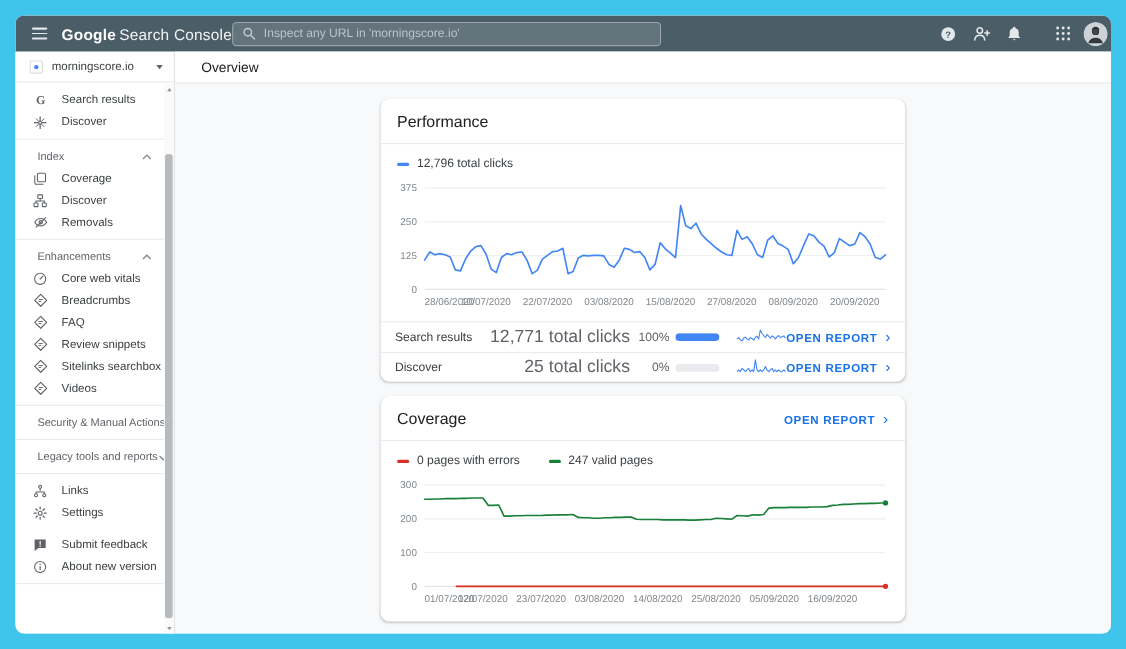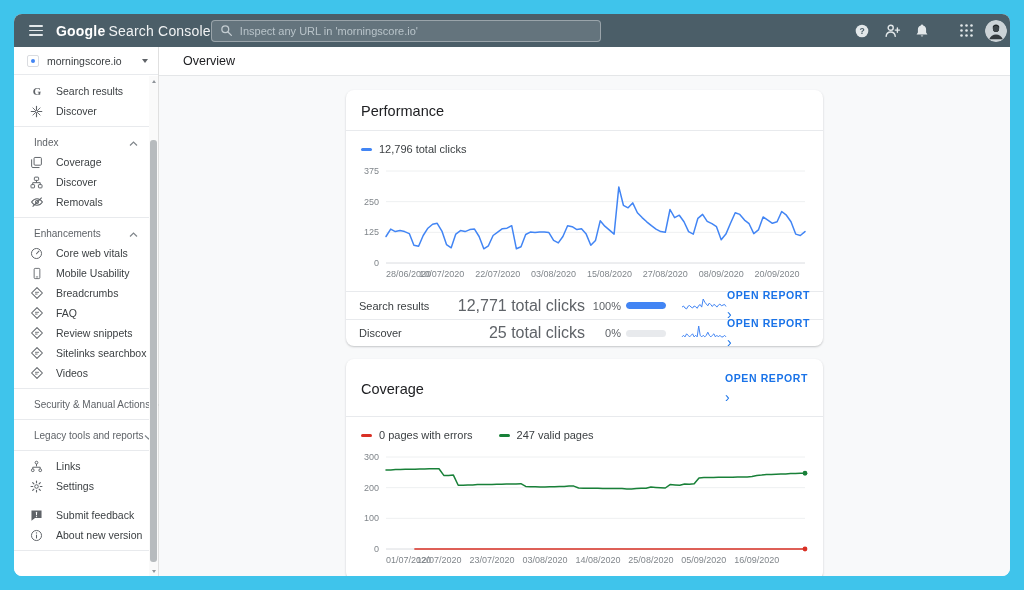--- a/index.html
+++ b/index.html
@@ -58,22 +58,22 @@
   
   .pagehead { height:29px; background:#fff; border-bottom:1px solid #e4e6e8; display:flex; align-items:center;
               padding-left:24px; font-size:12.5px; color:#202124; flex:0 0 auto; }
 
   
   .canvas { flex:1; overflow:hidden; padding-top:14px; }
   .card { width:477px; margin:0 auto 13px auto; background:#fff; border-radius:8px;
           box-shadow:0 1px 2px rgba(60,64,67,.28); }
   .card-h { display:flex; align-items:center; padding:13px 15px 11px 15px; border-bottom:1px solid #e8eaed; }
   .card-title { font-size:14.5px; color:#202124; flex:1; }
-  .open-report { display:inline-flex; align-items:flex-start; gap:7px; color:#1a73e8; font-size:10.5px;
-                 font-weight:700; letter-spacing:.6px; cursor:pointer; white-space:nowrap;flex-direction:column; }
+  .open-report { display:inline-flex; align-items:flex-end; gap:7px; color:#1a73e8; font-size:10.5px;
+                 font-weight:700; letter-spacing:.6px; cursor:pointer; white-space:nowrap; }
   .or-chev { font-size:14px; font-weight:400; line-height:1; transform:translateY(-1px); }
   .legend-row { display:flex; align-items:center; gap:26px; padding:12px 15px 6px 15px; }
   .legend { display:flex; align-items:center; gap:7px; }
   .dash { width:11px; height:3px; border-radius:1.5px; display:inline-block; }
   .dash-blue { background:#4285f4; }
   .legend span.lt { font-size:11px; color:#3c4043; }
   .chartwrap { padding:2px 6px 0 6px; }
   svg.chart text { font-family:"Liberation Sans",sans-serif; }
   .prow-wrap { border-top:1px solid #e8eaed; margin-top:6px; }
   .prow { height:27px; display:flex; align-items:center; padding:0 13px; }
@@ -239,29 +239,20 @@
             <span class="nav-ico">
               <svg width="13" height="13" viewBox="0 0 16 16">
                 <circle cx="8" cy="8" r="6.2" fill="none" stroke="#5f6368" stroke-width="1.2"></circle>
                 <path d="M8 8.3L11 5" stroke="#5f6368" stroke-width="1.3" stroke-linecap="round"></path>
               </svg>
             </span>
             <span class="nav-label">Core web vitals</span>
           </div>
           <div class="nav-item">
             <span class="nav-ico">
-              <svg width="12" height="13" viewBox="0 0 16 16">
-                <rect x="4.2" y="1.2" width="7.6" height="13.6" rx="1.3" fill="none" stroke="#5f6368" stroke-width="1.2"></rect>
-                <path d="M7 12.6h2" stroke="#5f6368" stroke-width="1.1" stroke-linecap="round"></path>
-              </svg>
-            </span>
-            <span class="nav-label">Mobile Usability</span>
-          </div>
-          <div class="nav-item">
-            <span class="nav-ico">
               <svg width="14" height="14" viewBox="0 0 16 16">
                 <path d="M8 1.8 L14.2 8 8 14.2 1.8 8 Z" fill="none" stroke="#5f6368" stroke-width="1.2" stroke-linejoin="round"></path>
                 <path d="M5.8 7.2h4.4M5.8 9.2h2.8" stroke="#5f6368" stroke-width="1"></path>
               </svg>
             </span>
             <span class="nav-label">Breadcrumbs</span>
           </div>
           <div class="nav-item">
             <span class="nav-ico">
               <svg width="14" height="14" viewBox="0 0 16 16">

